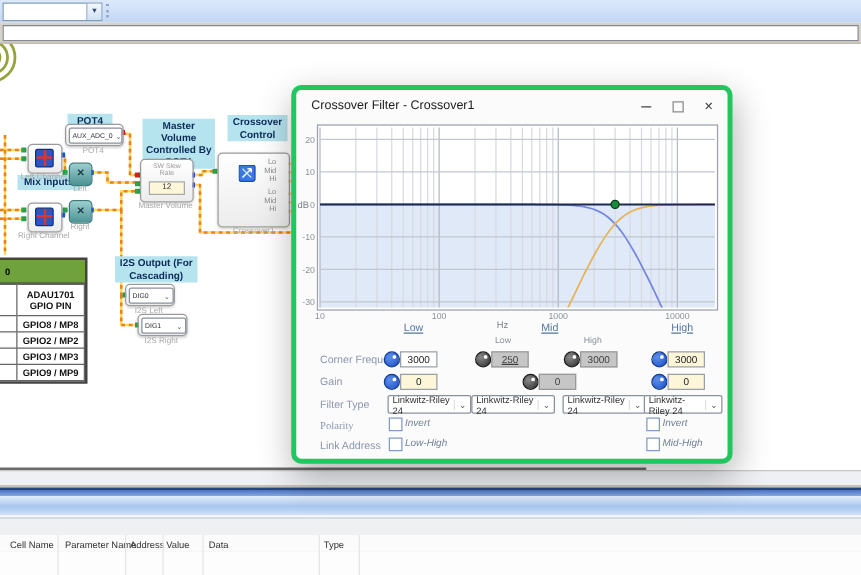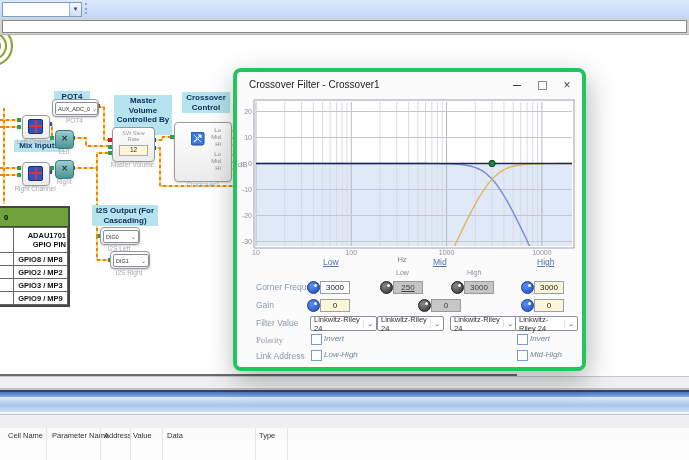--- a/index.html
+++ b/index.html
@@ -31,21 +31,21 @@
   .combo{background:#fff;border:1px solid #8a909a;border-radius:2px;display:flex;align-items:center;
          font-size:5.5px;color:#333;padding-left:2px;}
   .combo .chev{margin-left:auto;font-size:6px;color:#666;padding:0 2px;}
   
   #gpio{left:-44px;top:206px;width:110px;border:2px solid #444;background:#fff;z-index:2;font-size:7.5px;}
   #gpio .hdr{background:#6fa23c;color:#000;font-weight:bold;height:18px;border-bottom:1px solid #444;
              display:flex;align-items:center;padding-left:46px;}
   #gpio table{border-collapse:collapse;width:100%;}
   #gpio td{border:1px solid #666;text-align:center;font-weight:bold;color:#111;height:12px;padding:0 1px;}
   #gpio td.l{width:52px;}
-  #gpio td.colhdr{height:24px;line-height:1.2;text-align:right;}
+  #gpio td.colhdr{height:24px;line-height:1.2;}
   
   #dlg{left:233px;top:68px;width:345px;height:295px;background:#fbfbfb;border:4px solid #22c55e;border-radius:8px;
        box-shadow:2px 10px 28px rgba(0,0,0,.30);z-index:10;}
   #dlg-title{left:12px;top:7px;font-size:10px;color:#1b1b1b;}
   .winbtn{top:6px;width:16px;height:14px;color:#444;text-align:center;z-index:11;}
   #xo-plot .tick{font-family:"Liberation Sans",sans-serif;font-size:7px;fill:#8a8f98;}
   #xo-plot .axis{font-family:"Liberation Sans",sans-serif;font-size:7.5px;fill:#7a8089;}
   .colhead{font-size:8.5px;color:#53759e;text-decoration:underline;z-index:11;}
   .subhead{font-size:7px;color:#8a8f98;z-index:11;}
   .rowlab{font-size:8.5px;color:#8b97ad;z-index:11;}
@@ -357,21 +357,21 @@
       </svg>
 
     <div class="abs colhead" style="left:86px;top:185px;">Low</div>
     <div class="abs colhead" style="left:196px;top:185px;">Mid</div>
     <div class="abs colhead" style="left:300px;top:185px;">High</div>
     <div class="abs subhead" style="left:159px;top:197px;">Low</div>
     <div class="abs subhead" style="left:230px;top:197px;">High</div>
 
     <div class="abs rowlab" style="left:19px;top:210px;">Corner Frequency</div>
     <div class="abs rowlab" style="left:19px;top:228px;">Gain</div>
-    <div class="abs rowlab" style="left:19px;top:246px;">Filter Value</div>
+    <div class="abs rowlab" style="left:19px;top:246px;">Filter Type</div>
     <div class="abs rowlab" style="left:19px;top:263px;font-family:Liberation Serif, serif;">Polarity</div>
     <div class="abs rowlab" style="left:19px;top:279px;">Link Address</div>
 
     <div class="abs knob" style="left:70px;top:209px;"></div>
     <input class="abs field focus" style="left: 83px; top: 209px;" value="3000">
     <div class="abs knob dis" style="left:143px;top:209px;"></div>
     <input class="abs field dis" style="left: 156px; top: 209px; text-decoration: underline;" readonly="" value="250">
     <div class="abs knob dis" style="left:214px;top:209px;"></div>
     <input class="abs field dis" style="left: 227px; top: 209px;" readonly="" value="3000">
     <div class="abs knob" style="left:284px;top:209px;"></div>

